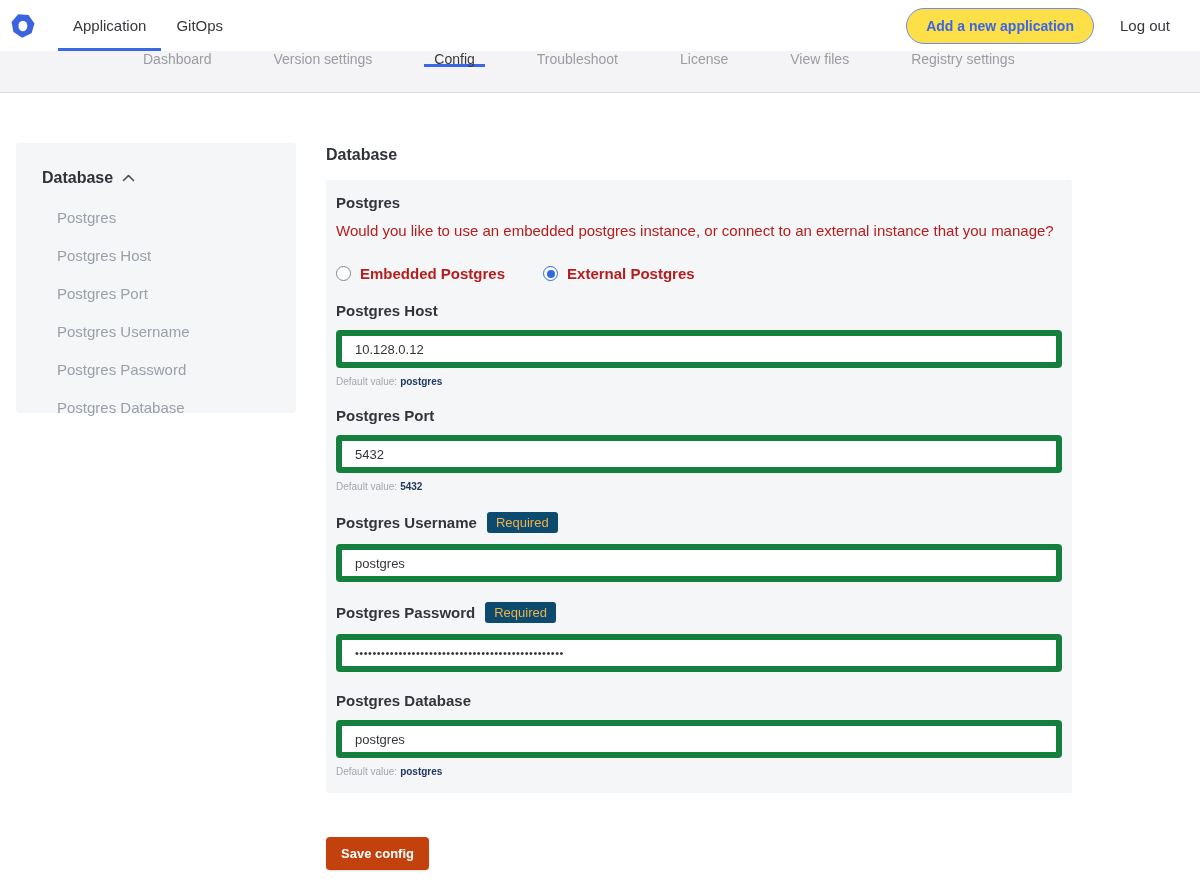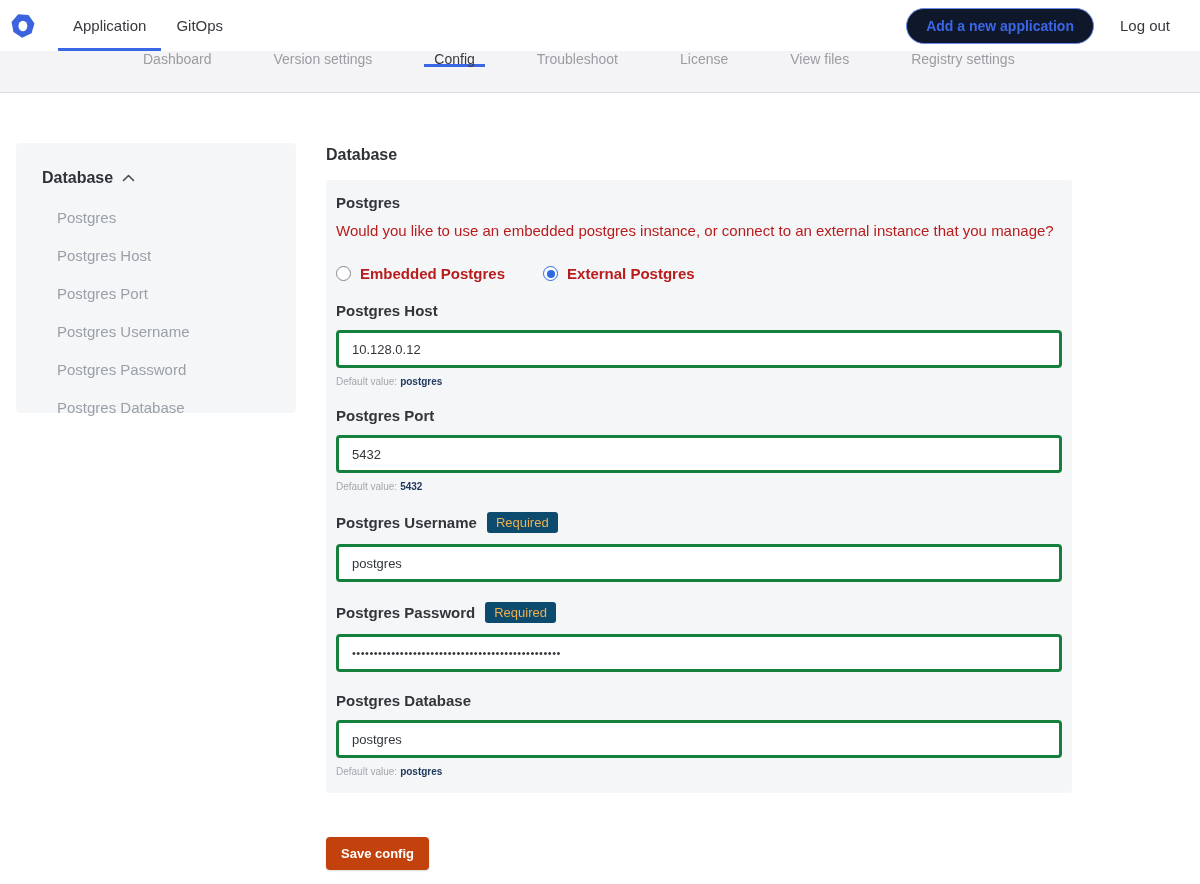--- a/index.html
+++ b/index.html
@@ -8,21 +8,21 @@
   body { position:relative; overflow:hidden; }
 
   
   .topnav { height:51px; background:#ffffff; display:flex; align-items:stretch; padding:0 30px 0 10px; }
   .logo-wrap { display:flex; align-items:center; margin-right:22px; }
   .topnav-tabs { display:flex; align-items:stretch; }
   .topnav-tab { display:flex; align-items:center; padding:0 15px; font-size:15px;
     color:#38393d; cursor:pointer; position:relative; }
   .topnav-tab.active { box-shadow: inset 0 -3px 0 var(--accent); }
   .topnav-spacer { flex:1; }
-  .pill-btn { align-self:center; border:1px solid #6d8cec; color:var(--accent); background:#0f172a;
+  .pill-btn { align-self:center; border:1px solid #6d8cec; color:var(--accent); background:#fde047;
     border-radius:19px; padding:9px 19px; font-size:14px; font-weight:bold; cursor:pointer; }
   .logout { align-self:center; margin-left:26px; font-size:15px; color:#37393d; cursor:pointer; }
 
   
   .subnav { height:42px; background:#f4f4f6; border-bottom:1px solid #dadade;
     display:flex; align-items:flex-start; padding-left:133px; }
   .subnav-tab { display:flex; align-items:center; padding:0 10px; margin-right:42px;
     font-size:14px; color:#9b9ca2; cursor:pointer; }
   .subnav-tab.active { color:#36383c; box-shadow: inset 0 -3px 0 var(--accent); }
 
@@ -53,21 +53,21 @@
   .radio-option.selected .radio-circle::after { content:""; position:absolute; left:50%; top:50%;
     width:8px; height:8px; border-radius:50%; background:#2f6ae0; transform:translate(-50%,-50%); }
   .radio-label { margin-left:9px; font-size:15px; font-weight:bold; color:#b91c1c; }
 
   .field { margin-top:20px; }
   .field-label-row { display:flex; align-items:center; }
   .field-label { font-size:15px; font-weight:bold; color:#32353a; }
   .required-badge { margin-left:10px; background:#0c4a6e; color:#efb04e; font-size:13px;
     padding:3px 9px; border-radius:3px; }
   .text-input { margin-top:11px; width:100%; height:38px; background:#fff;
-    border:3px solid #15803d; border-radius:4px; padding:0 13px; font-size:13px; color:#33363b;
+    border:6px solid #15803d; border-radius:4px; padding:0 13px; font-size:13px; color:#33363b;
     font-family:"Liberation Sans", sans-serif; outline:none; }
   .text-input.password { font-size:11px; letter-spacing:0.5px; }
   .default-row { margin-top:8px; font-size:10px; color:var(--muted); }
   .default-row b { color:var(--navy); font-weight:bold; margin-left:3px; }
 
   .save-btn { margin-top:44px; background:#c2410c; color:#fff; border:none; border-radius:4px;
     padding:9px 15px; font-size:13px; font-weight:bold; cursor:pointer;
     box-shadow:0 1px 2px rgba(0,0,0,0.15); font-family:"Liberation Sans", sans-serif; }
 </style>
 </head>

